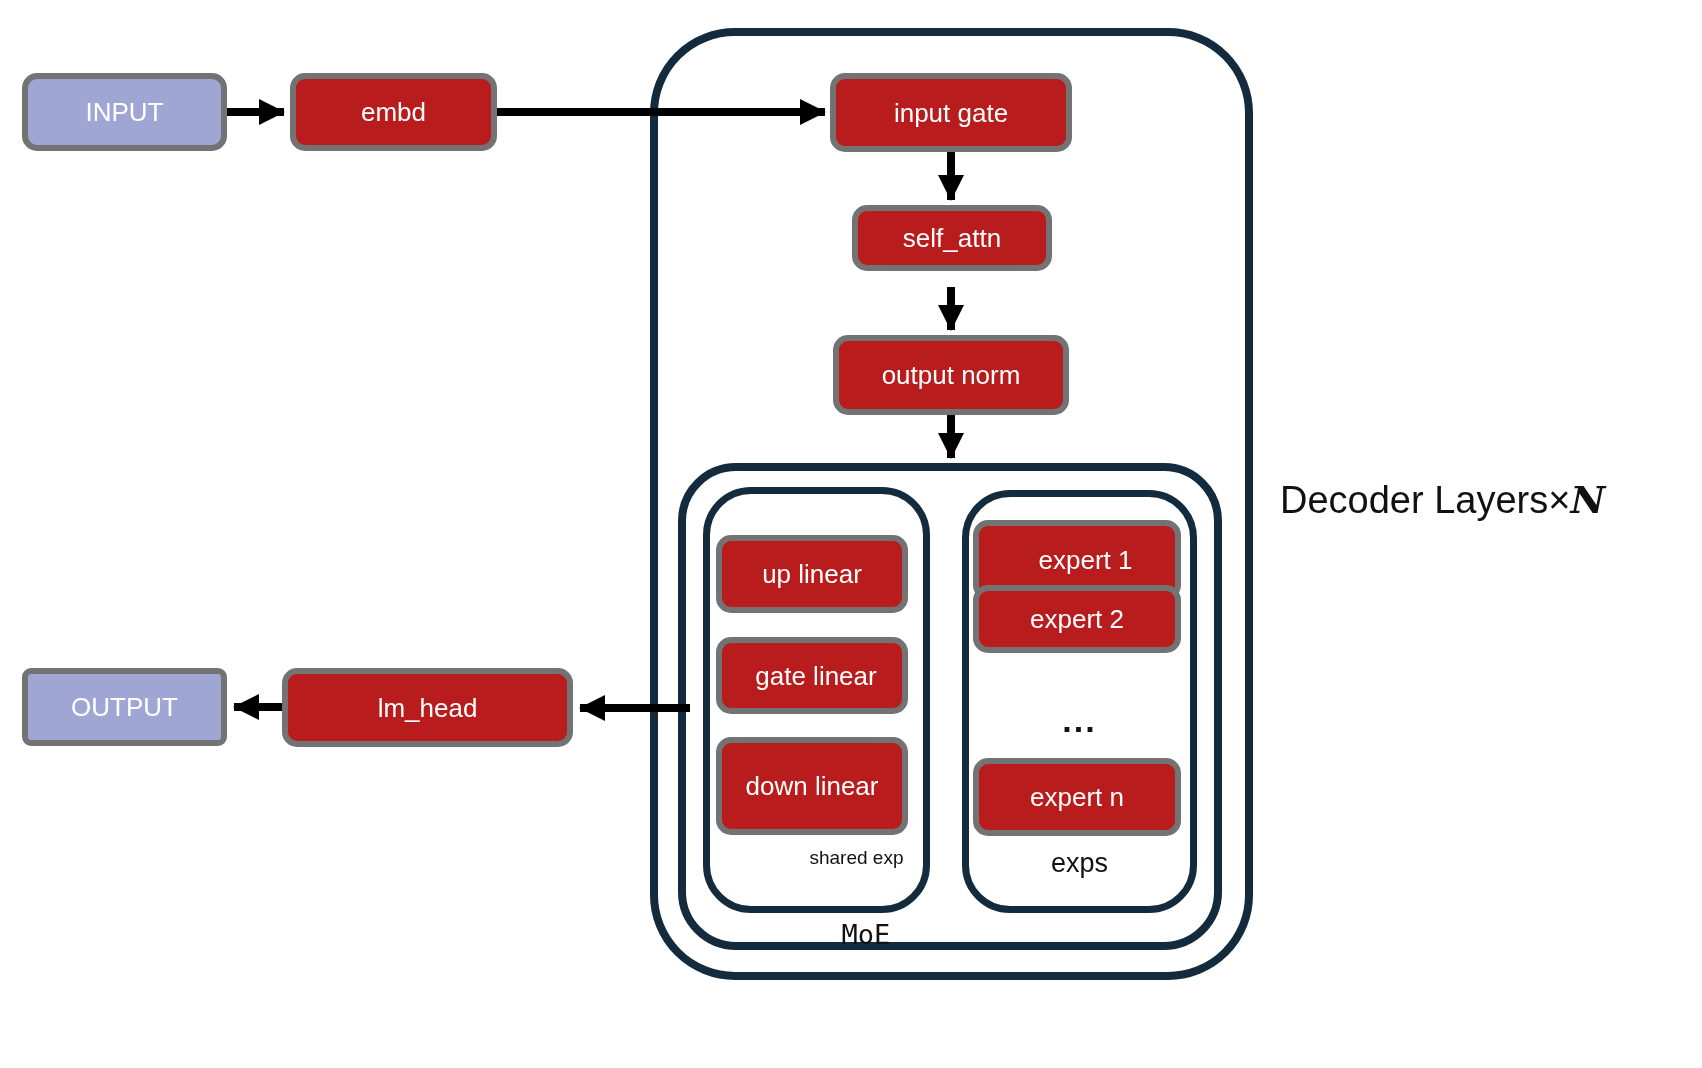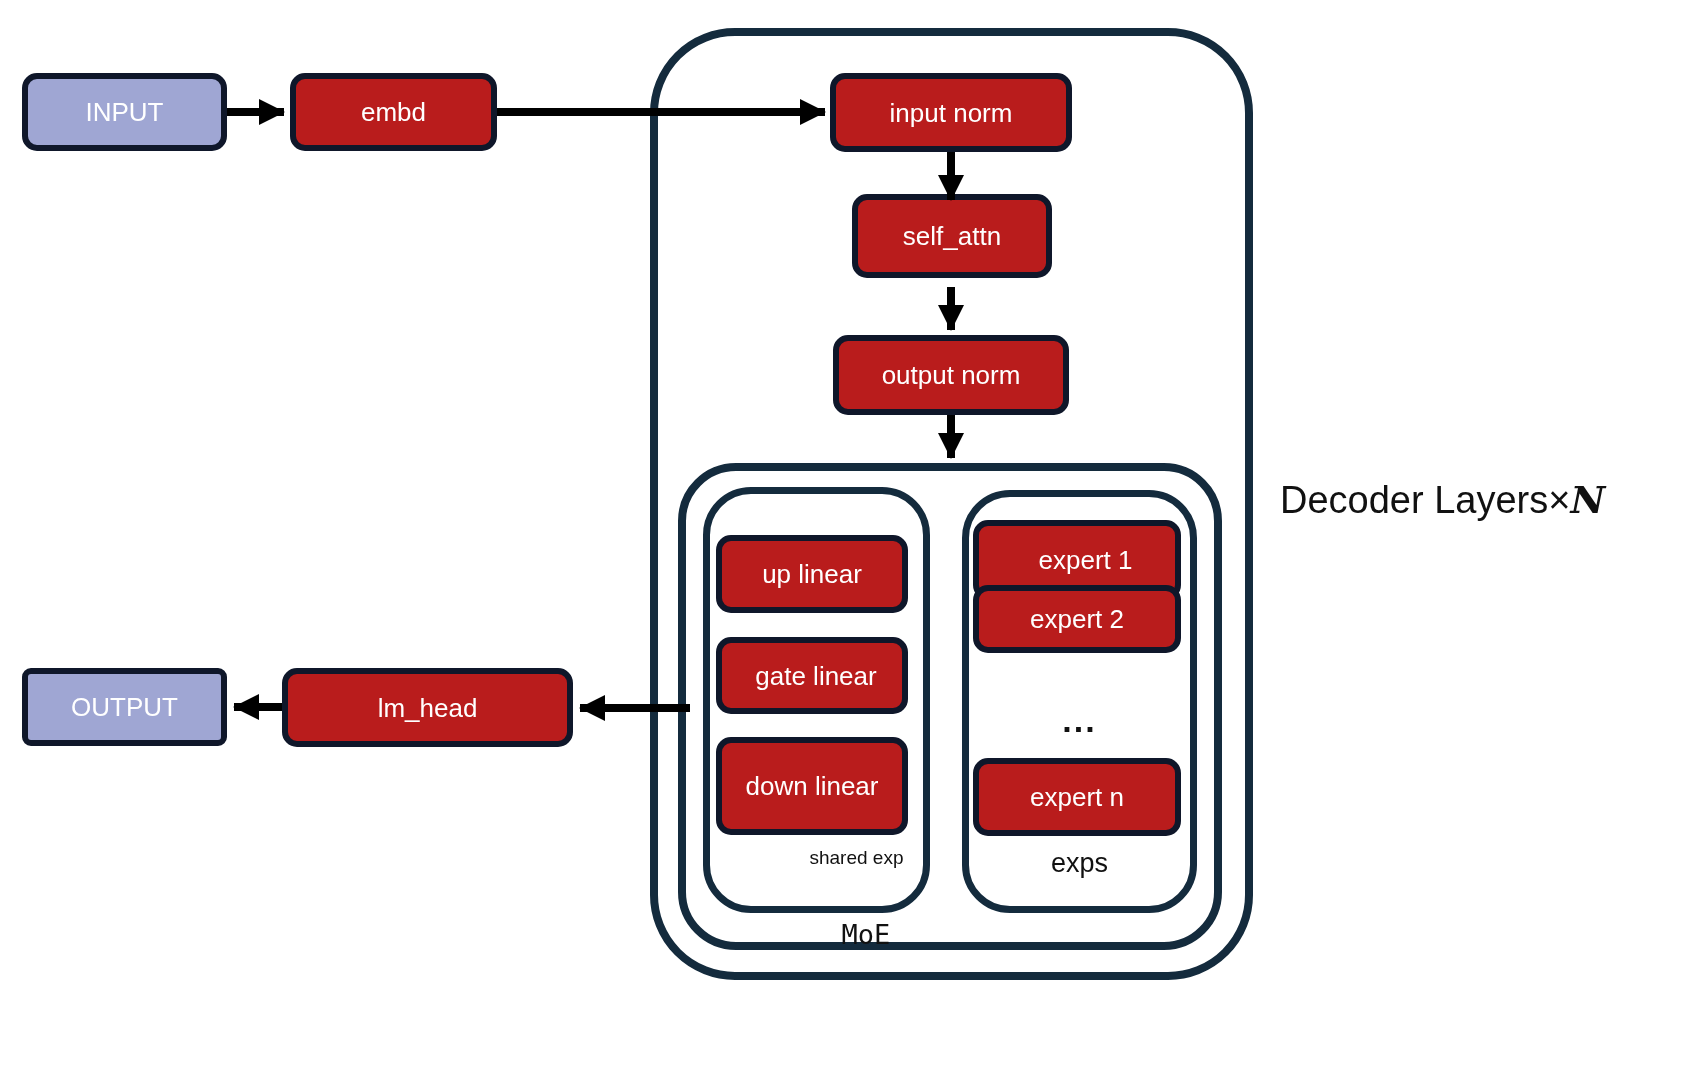--- a/index.html
+++ b/index.html
@@ -14,21 +14,21 @@
     height: 1068px;
     background: #ffffff;
     overflow: hidden;
   }
   
   .node {
     position: absolute;
     display: flex;
     align-items: center;
     justify-content: center;
-    border: 6px solid #0f172a;
+    border: 6px solid #737373;
     border-radius: 15px;
     color: #ffffff;
     font-size: 26px;
     line-height: 1;
     box-sizing: border-box;
     white-space: nowrap;
   }
   .salmon { background: #b91c1c; }
   .purple { background: #9fa6d3; }
 
@@ -52,21 +52,21 @@
   }
   .exps-box {
     left: 962px; top: 490px; width: 235px; height: 423px;
     border: 7px solid #142b3d; border-radius: 48px;
   }
 
   
   .n-input       { left: 22px;  top: 73px;  width: 205px; height: 78px; }
   .n-embd        { left: 290px; top: 73px;  width: 207px; height: 78px; }
   .n-input-norm  { left: 830px; top: 73px;  width: 242px; height: 79px; }
-  .n-self-attn   { left: 852px; top: 194px; width: 200px; height: 84px; }
+  .n-self-attn   { left: 852px; top: 205px; width: 200px; height: 66px; }
   .n-output-norm { left: 833px; top: 335px; width: 236px; height: 80px; }
   .n-up-linear   { left: 716px; top: 535px; width: 192px; height: 78px; }
   .n-gate-linear { left: 716px; top: 637px; width: 192px; height: 77px; padding-left: 8px; }
   .n-down-linear { left: 716px; top: 737px; width: 192px; height: 98px; }
   .n-expert-1    { left: 973px; top: 520px; width: 208px; height: 80px; padding-left: 17px; }
   .n-expert-2    { left: 973px; top: 585px; width: 208px; height: 68px; }
   .n-expert-n    { left: 973px; top: 758px; width: 208px; height: 78px; }
   .n-lm-head     { left: 282px; top: 668px; width: 291px; height: 79px; }
   .n-output      { left: 22px;  top: 668px; width: 205px; height: 78px; border-radius: 9px; }
 
@@ -105,21 +105,21 @@
 
 <div class="canvas">
 
   <div class="container decoder-box"></div>
   <div class="container moe-box"></div>
   <div class="container shared-exp-box"></div>
   <div class="container exps-box"></div>
 
   <div class="node purple n-input">INPUT</div>
   <div class="node salmon n-embd">embd</div>
-  <div class="node salmon n-input-norm">input norm</div>
+  <div class="node salmon n-input-norm">input gate</div>
   <div class="node salmon n-self-attn">self_attn</div>
   <div class="node salmon n-output-norm">output norm</div>
 
   <div class="node salmon n-up-linear">up linear</div>
   <div class="node salmon n-gate-linear">gate linear</div>
   <div class="node salmon n-down-linear">down linear</div>
 
   <div class="node salmon n-expert-1">expert 1</div>
   <div class="node salmon n-expert-2">expert 2</div>
   <div class="lbl lbl-dots">...</div>

